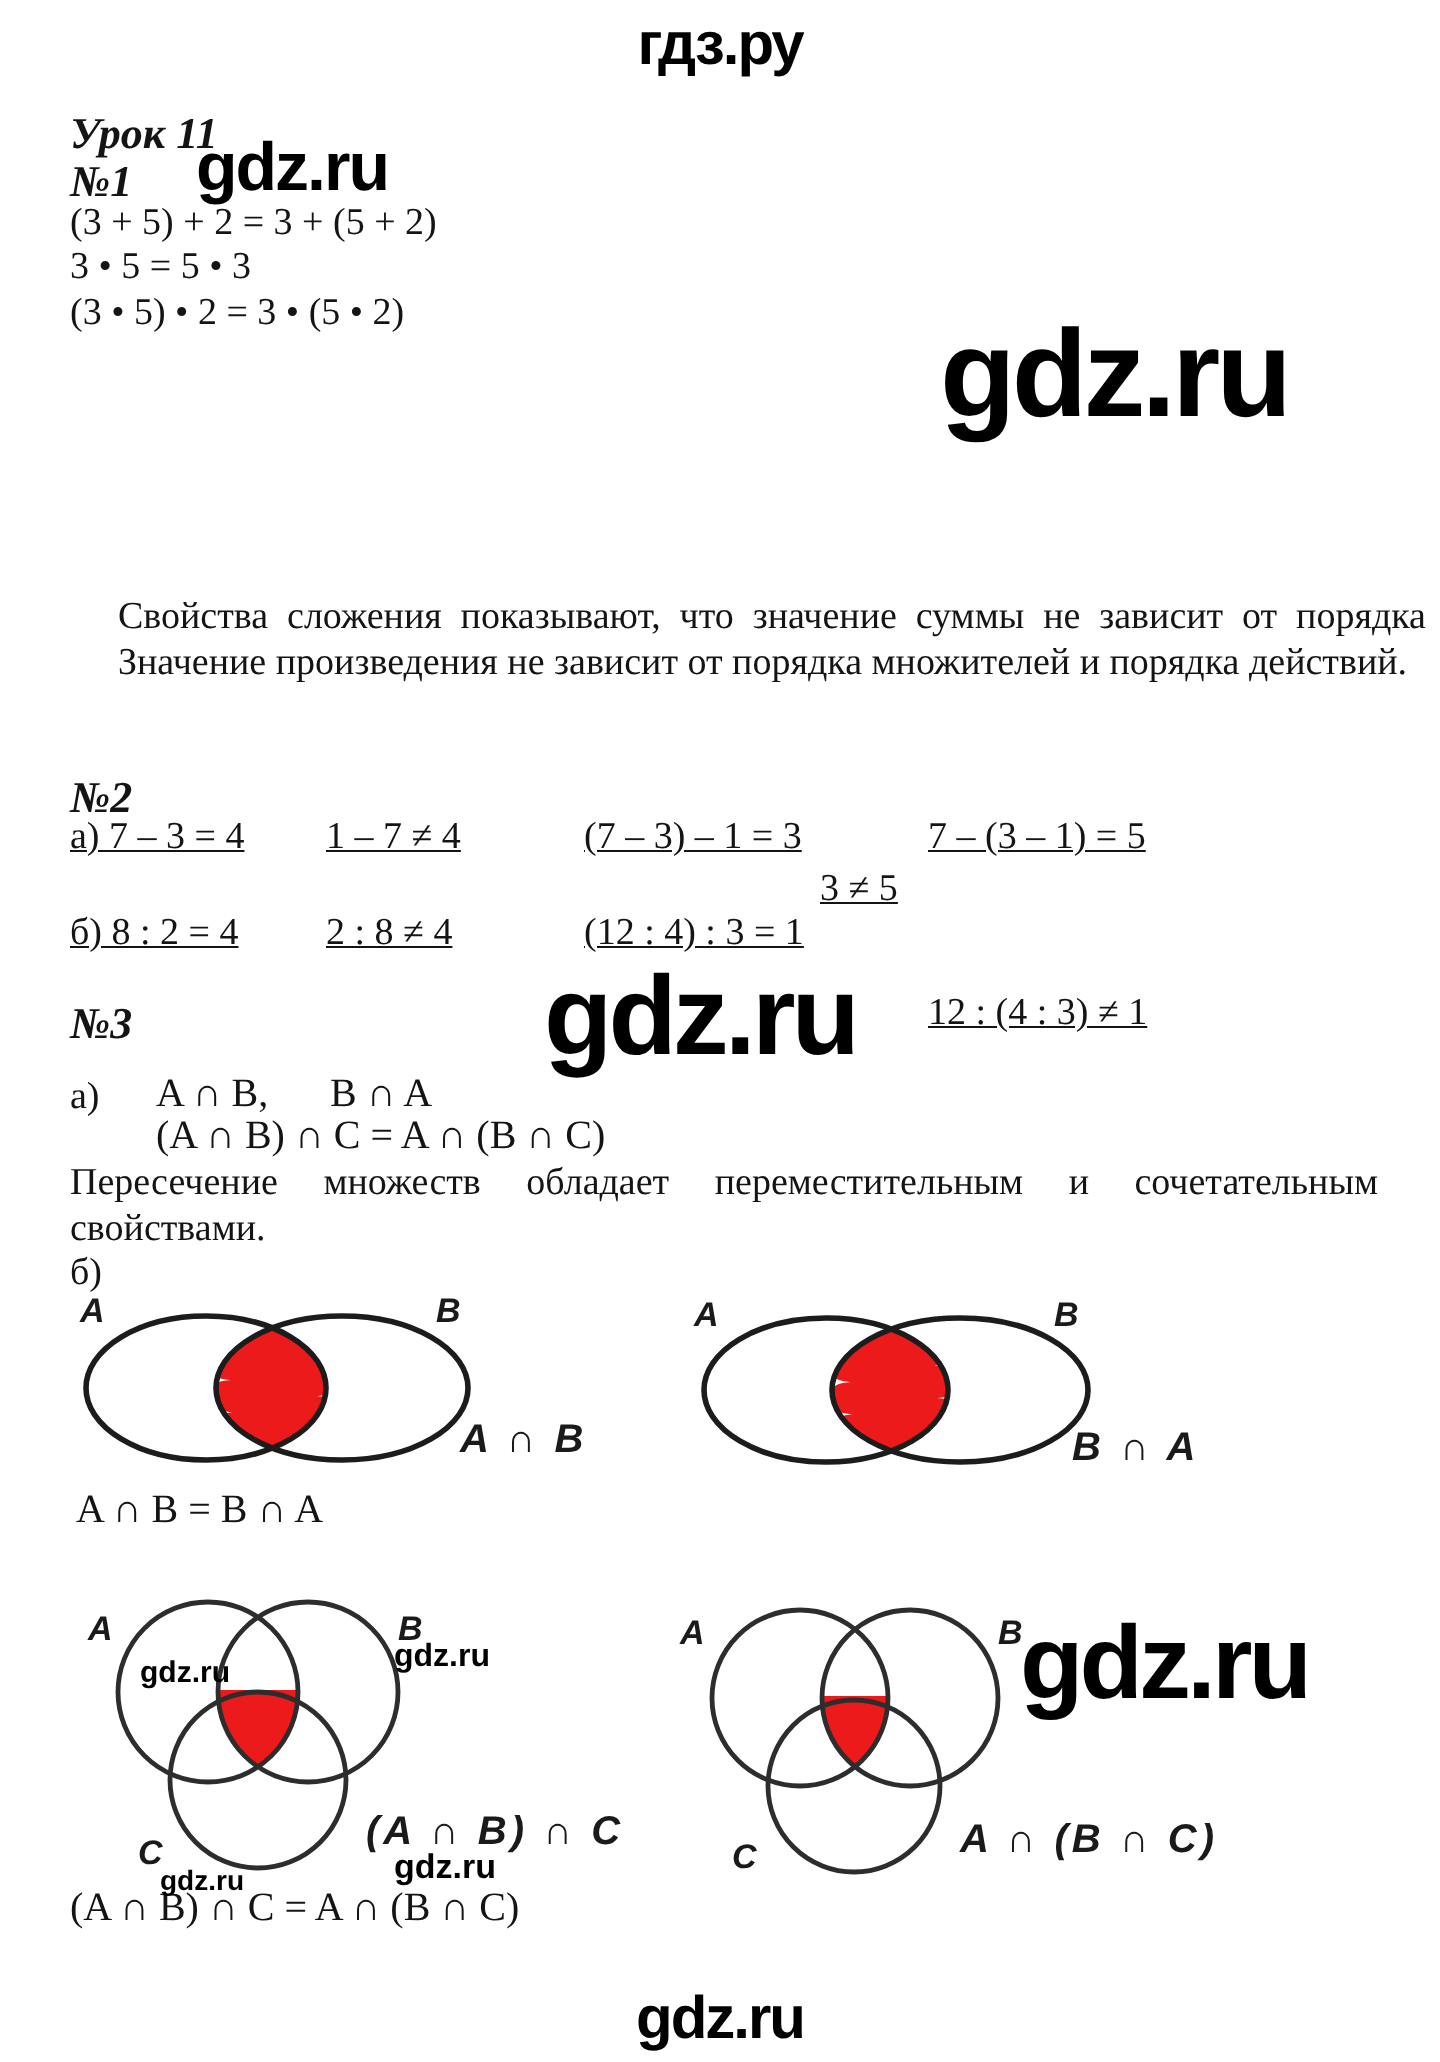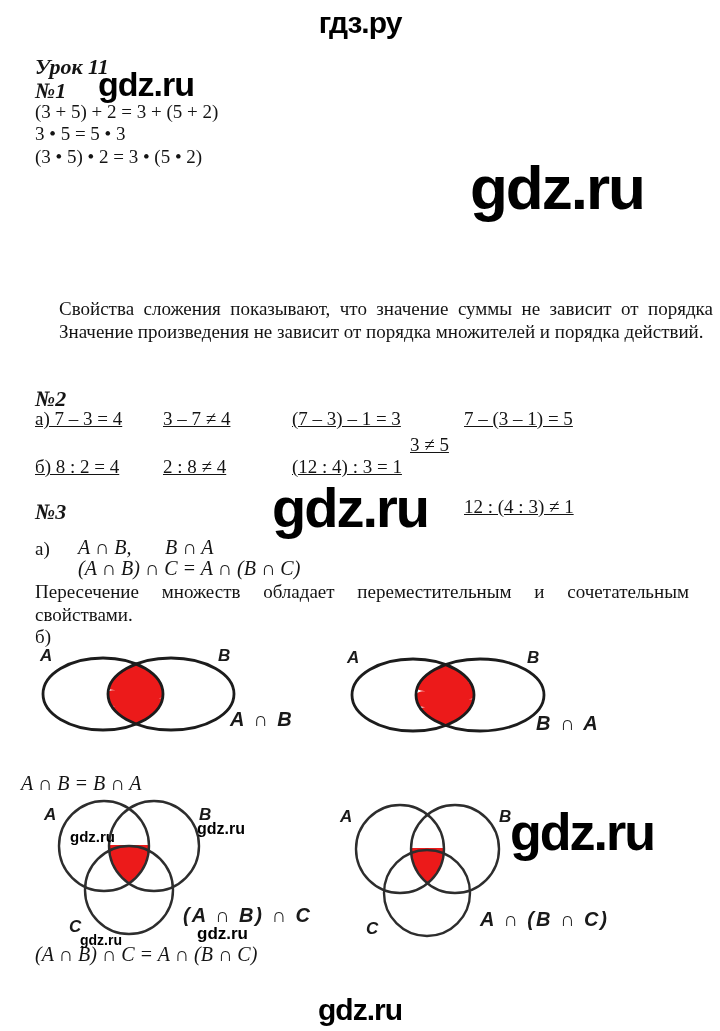--- a/index.html
+++ b/index.html
@@ -14,21 +14,21 @@
   .wm-big1{left:470px;top:157px;font-size:62px;letter-spacing:-2px;}
   .wm-big2{left:272px;top:480px;font-size:56px;letter-spacing:-2px;}
   .wm-big3{left:510px;top:806px;font-size:52px;letter-spacing:-2px;}
   .wm-bottom{top:995px;left:0;width:720px;text-align:center;font-size:30px;}
   .wm-s{letter-spacing:0;}
   .heading{position:absolute;font-size:22px;font-weight:bold;line-height:1.05;font-style:italic;}
   .t1-lines{position:absolute;left:35px;top:101px;font-size:19px;line-height:22.4px;}
   .summary{position:absolute;left:35px;top:298px;width:654px;font-size:19px;line-height:22.5px;margin-left:24px;}
   .jline{text-align:justify;text-align-last:justify;}
   .t2-item{position:absolute;font-size:19px;text-decoration:underline;}
-  .set-expr{position:absolute;font-size:20px;font-style:italic;}
+  .set-expr{position:absolute;font-size:20px;}
   .conclusion{position:absolute;left:35px;top:580px;width:654px;font-size:19px;line-height:23px;}
   .venn-svg{position:absolute;left:0;top:630px;}
   .venn-label{font-family:"Liberation Sans", sans-serif;font-style:italic;font-weight:bold;
               font-size:17px;fill:#1a1a1a;}
   .venn-caption{font-family:"Liberation Sans", sans-serif;font-style:italic;font-weight:bold;
                 font-size:20px;fill:#1a1a1a;letter-spacing:2px;}
   .outline2{fill:none;stroke:#1c1c1c;stroke-width:2.8;}
   .outline3{fill:none;stroke:#2d2d2d;stroke-width:2.4;}
 </style>
 </head>
@@ -50,21 +50,21 @@
 
   <div class="wm wm-big1">gdz.ru</div>
 
   <div class="summary">
     <div class="jline">Свойства сложения показывают, что значение суммы не зависит от порядка</div>
     <div>Значение произведения не зависит от порядка множителей и порядка действий.</div>
   </div>
 
   <div class="heading abs" style="left:35px;top:387px;">№2</div>
   <span class="t2-item abs" style="left:35px;top:408px;">а) 7 – 3 = 4</span>
-  <span class="t2-item abs" style="left:163px;top:408px;">3 – 7 ≠ 4</span>
+  <span class="t2-item abs" style="left:163px;top:408px;">1 – 7 ≠ 4</span>
   <span class="t2-item abs" style="left:292px;top:408px;">(7 – 3) – 1 = 3</span>
   <span class="t2-item abs" style="left:464px;top:408px;">7 – (3 – 1) = 5</span>
   <span class="t2-item abs" style="left:410px;top:434px;">3 ≠ 5</span>
   <span class="t2-item abs" style="left:35px;top:456px;">б) 8 : 2 = 4</span>
   <span class="t2-item abs" style="left:163px;top:456px;">2 : 8 ≠ 4</span>
   <span class="t2-item abs" style="left:292px;top:456px;">(12 : 4) : 3 = 1</span>
   <span class="t2-item abs" style="left:464px;top:456px;margin-top:40px;">12 : (4 : 3) ≠ 1</span>
 
   <div class="heading abs" style="left:35px;top:500px;">№3</div>
   <div class="wm wm-big2">gdz.ru</div>
@@ -151,21 +151,21 @@
     </g>
     <circle class="outline3" cx="400" cy="849" r="44"></circle>
     <circle class="outline3" cx="455" cy="849" r="44"></circle>
     <circle class="outline3" cx="427" cy="893" r="43"></circle>
     <text class="venn-label" x="340" y="822">A</text>
     <text class="venn-label" x="499" y="822">B</text>
     <text class="venn-label" x="366" y="934">C</text>
     <text class="venn-caption" x="480" y="926">A ∩ (B ∩ C)</text>
   </svg>
 
-  <span class="set-expr" style="left:21px;top:744px;margin-top:28px;">A ∩ B = B ∩ A</span>
+  <span class="set-expr" style="left:38px;top:744px;">A ∩ B = B ∩ A</span>
   <span class="set-expr" style="left:35px;top:943px;">(A ∩ B) ∩ C = A ∩ (B ∩ C)</span>
 
   <div class="wm wm-big3">gdz.ru</div>
   <span class="wm wm-s" style="left:70px;top:829px;font-size:15px;">gdz.ru</span>
   <span class="wm wm-s" style="left:197px;top:821px;font-size:16px;">gdz.ru</span>
   <span class="wm wm-s" style="left:80px;top:933px;font-size:14px;">gdz.ru</span>
   <span class="wm wm-s" style="left:197px;top:925px;font-size:17px;">gdz.ru</span>
 
   <div class="wm wm-bottom">gdz.ru</div>
 

